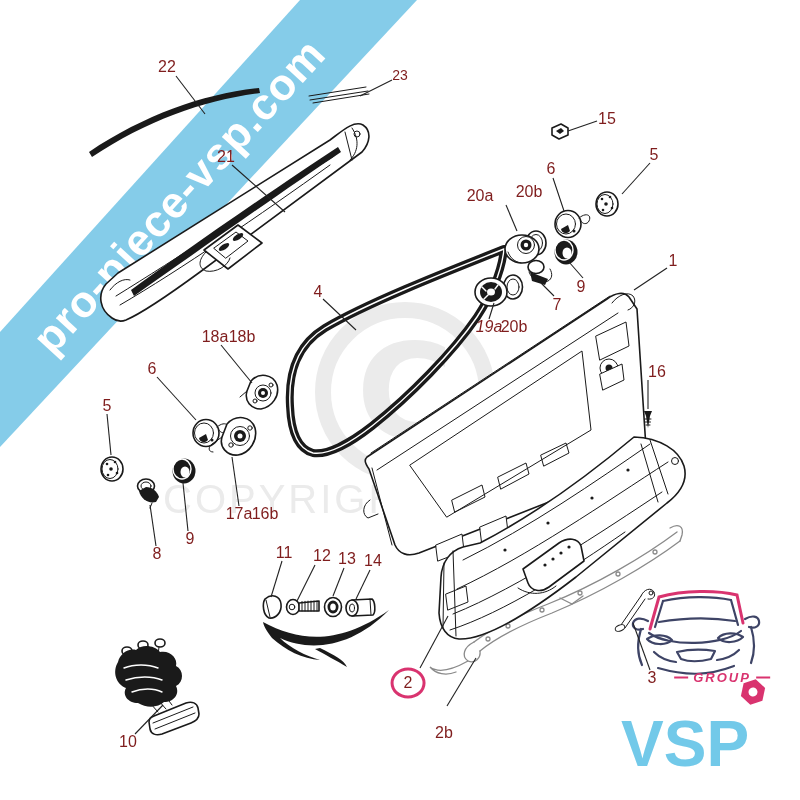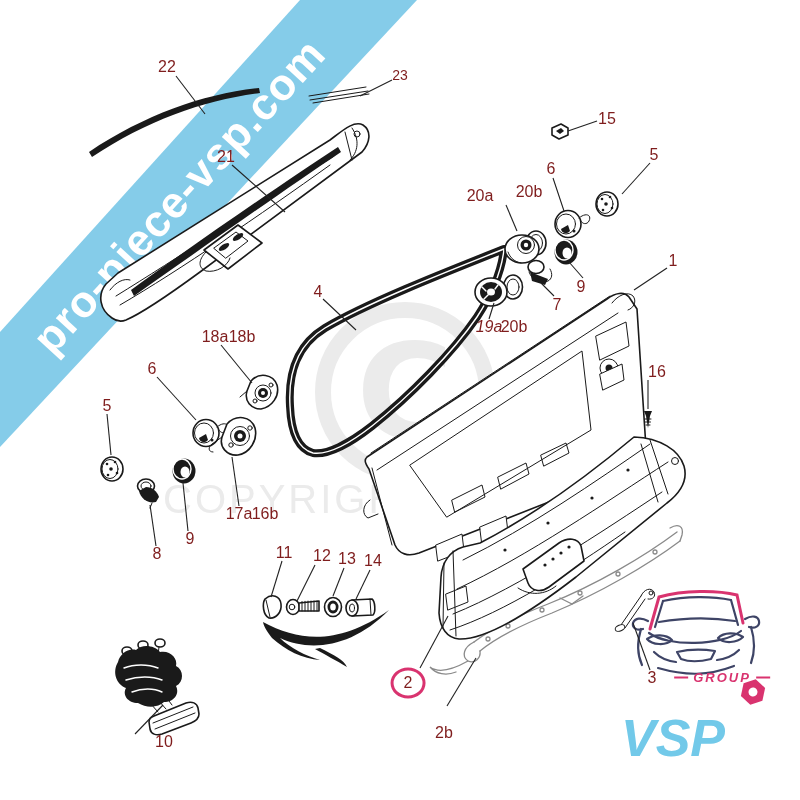--- a/index.html
+++ b/index.html
@@ -62,21 +62,21 @@
     color:var(--pink); font-size:13px; font-weight:bold; font-style:italic; letter-spacing:2px;
     display:flex; align-items:center; gap:5px; white-space:nowrap;
   }
   .logo-group::before,.logo-group::after{content:""; width:14px; height:2px; background:var(--pink);}
   .logo-pro{
     position:absolute; left:624px; top:663px; color:var(--navy);
     font-size:60px; font-weight:bold; font-style:italic; letter-spacing:-2px; line-height:1;
   }
   .logo-vsp{
     position:absolute; left:621px; top:712px; color:var(--cyan);
-    font-size:52px; font-weight:bold; font-style:italic; letter-spacing:0px; line-height:1;
+    font-size:64px; font-weight:bold; letter-spacing:0px; line-height:1;
   }
 </style>
 </head>
 <body>
 
 <div class="stage">
 
   <svg class="banner-svg" width="800" height="800" viewBox="0 0 800 800">
     <polygon points="300,0 417,0 0,447 0,332" fill="var(--banner)"></polygon>
   </svg>
@@ -434,19 +434,19 @@
       <div class="plabel" style="left: 673px; top: 261px;">1</div>
       <div class="plabel" style="left: 649px; top: 372px; margin-left: 8px;">16</div>
       <div class="plabel" style="left: 239px; top: 514px;">17a</div>
       <div class="plabel" style="left: 265px; top: 514px;">16b</div>
       <div class="plabel" style="left: 190px; top: 539px;">9</div>
       <div class="plabel" style="left: 157px; top: 554px;">8</div>
       <div class="plabel" style="left: 284px; top: 553px;">11</div>
       <div class="plabel" style="left: 322px; top: 556px;">12</div>
       <div class="plabel" style="left: 347px; top: 559px;">13</div>
       <div class="plabel" style="left: 373px; top: 561px;">14</div>
-      <div class="plabel" style="left: 128px; top: 742px; margin-left: 36px;">10</div>
+      <div class="plabel" style="left: 128px; top: 742px;">10</div>
       <div class="plabel circled" style="left: 408px; top: 683px;">2</div>
       <div class="plabel" style="left: 444px; top: 714px; margin-top: 19px;">2b</div>
       <div class="plabel" style="left: 652px; top: 678px;">3</div>
     </div>
 
 </div>
 
 </body></html>

